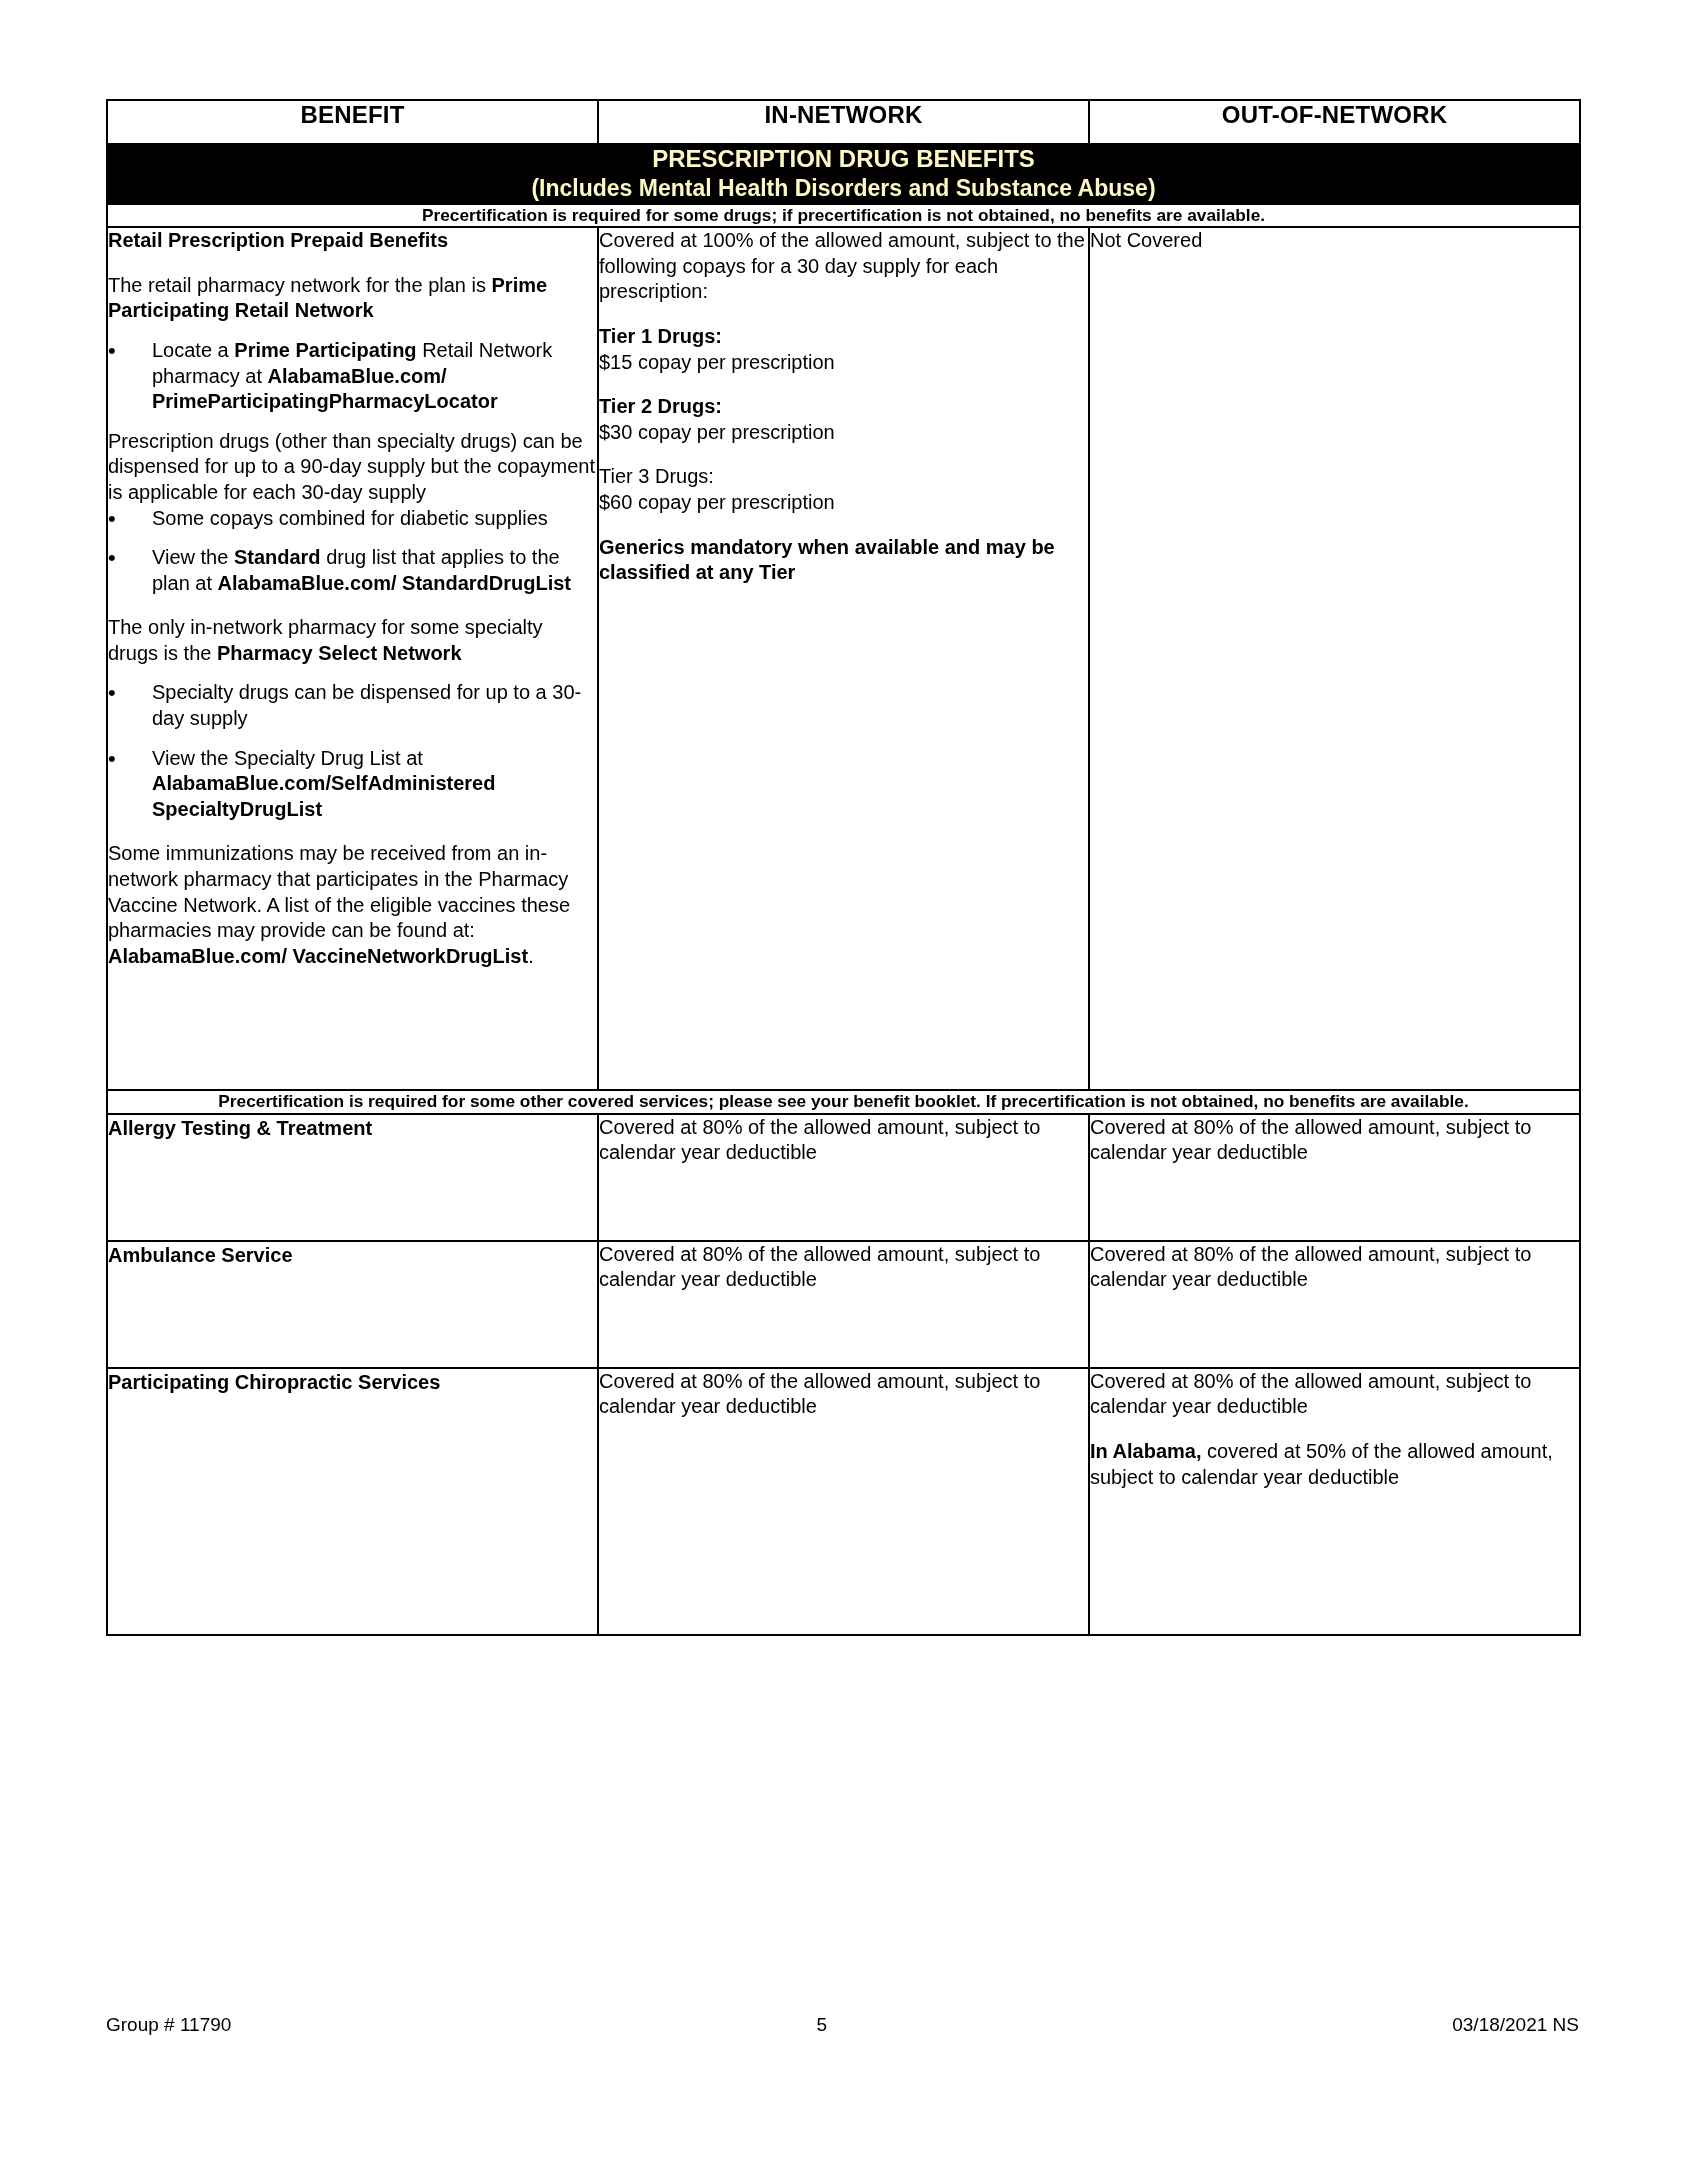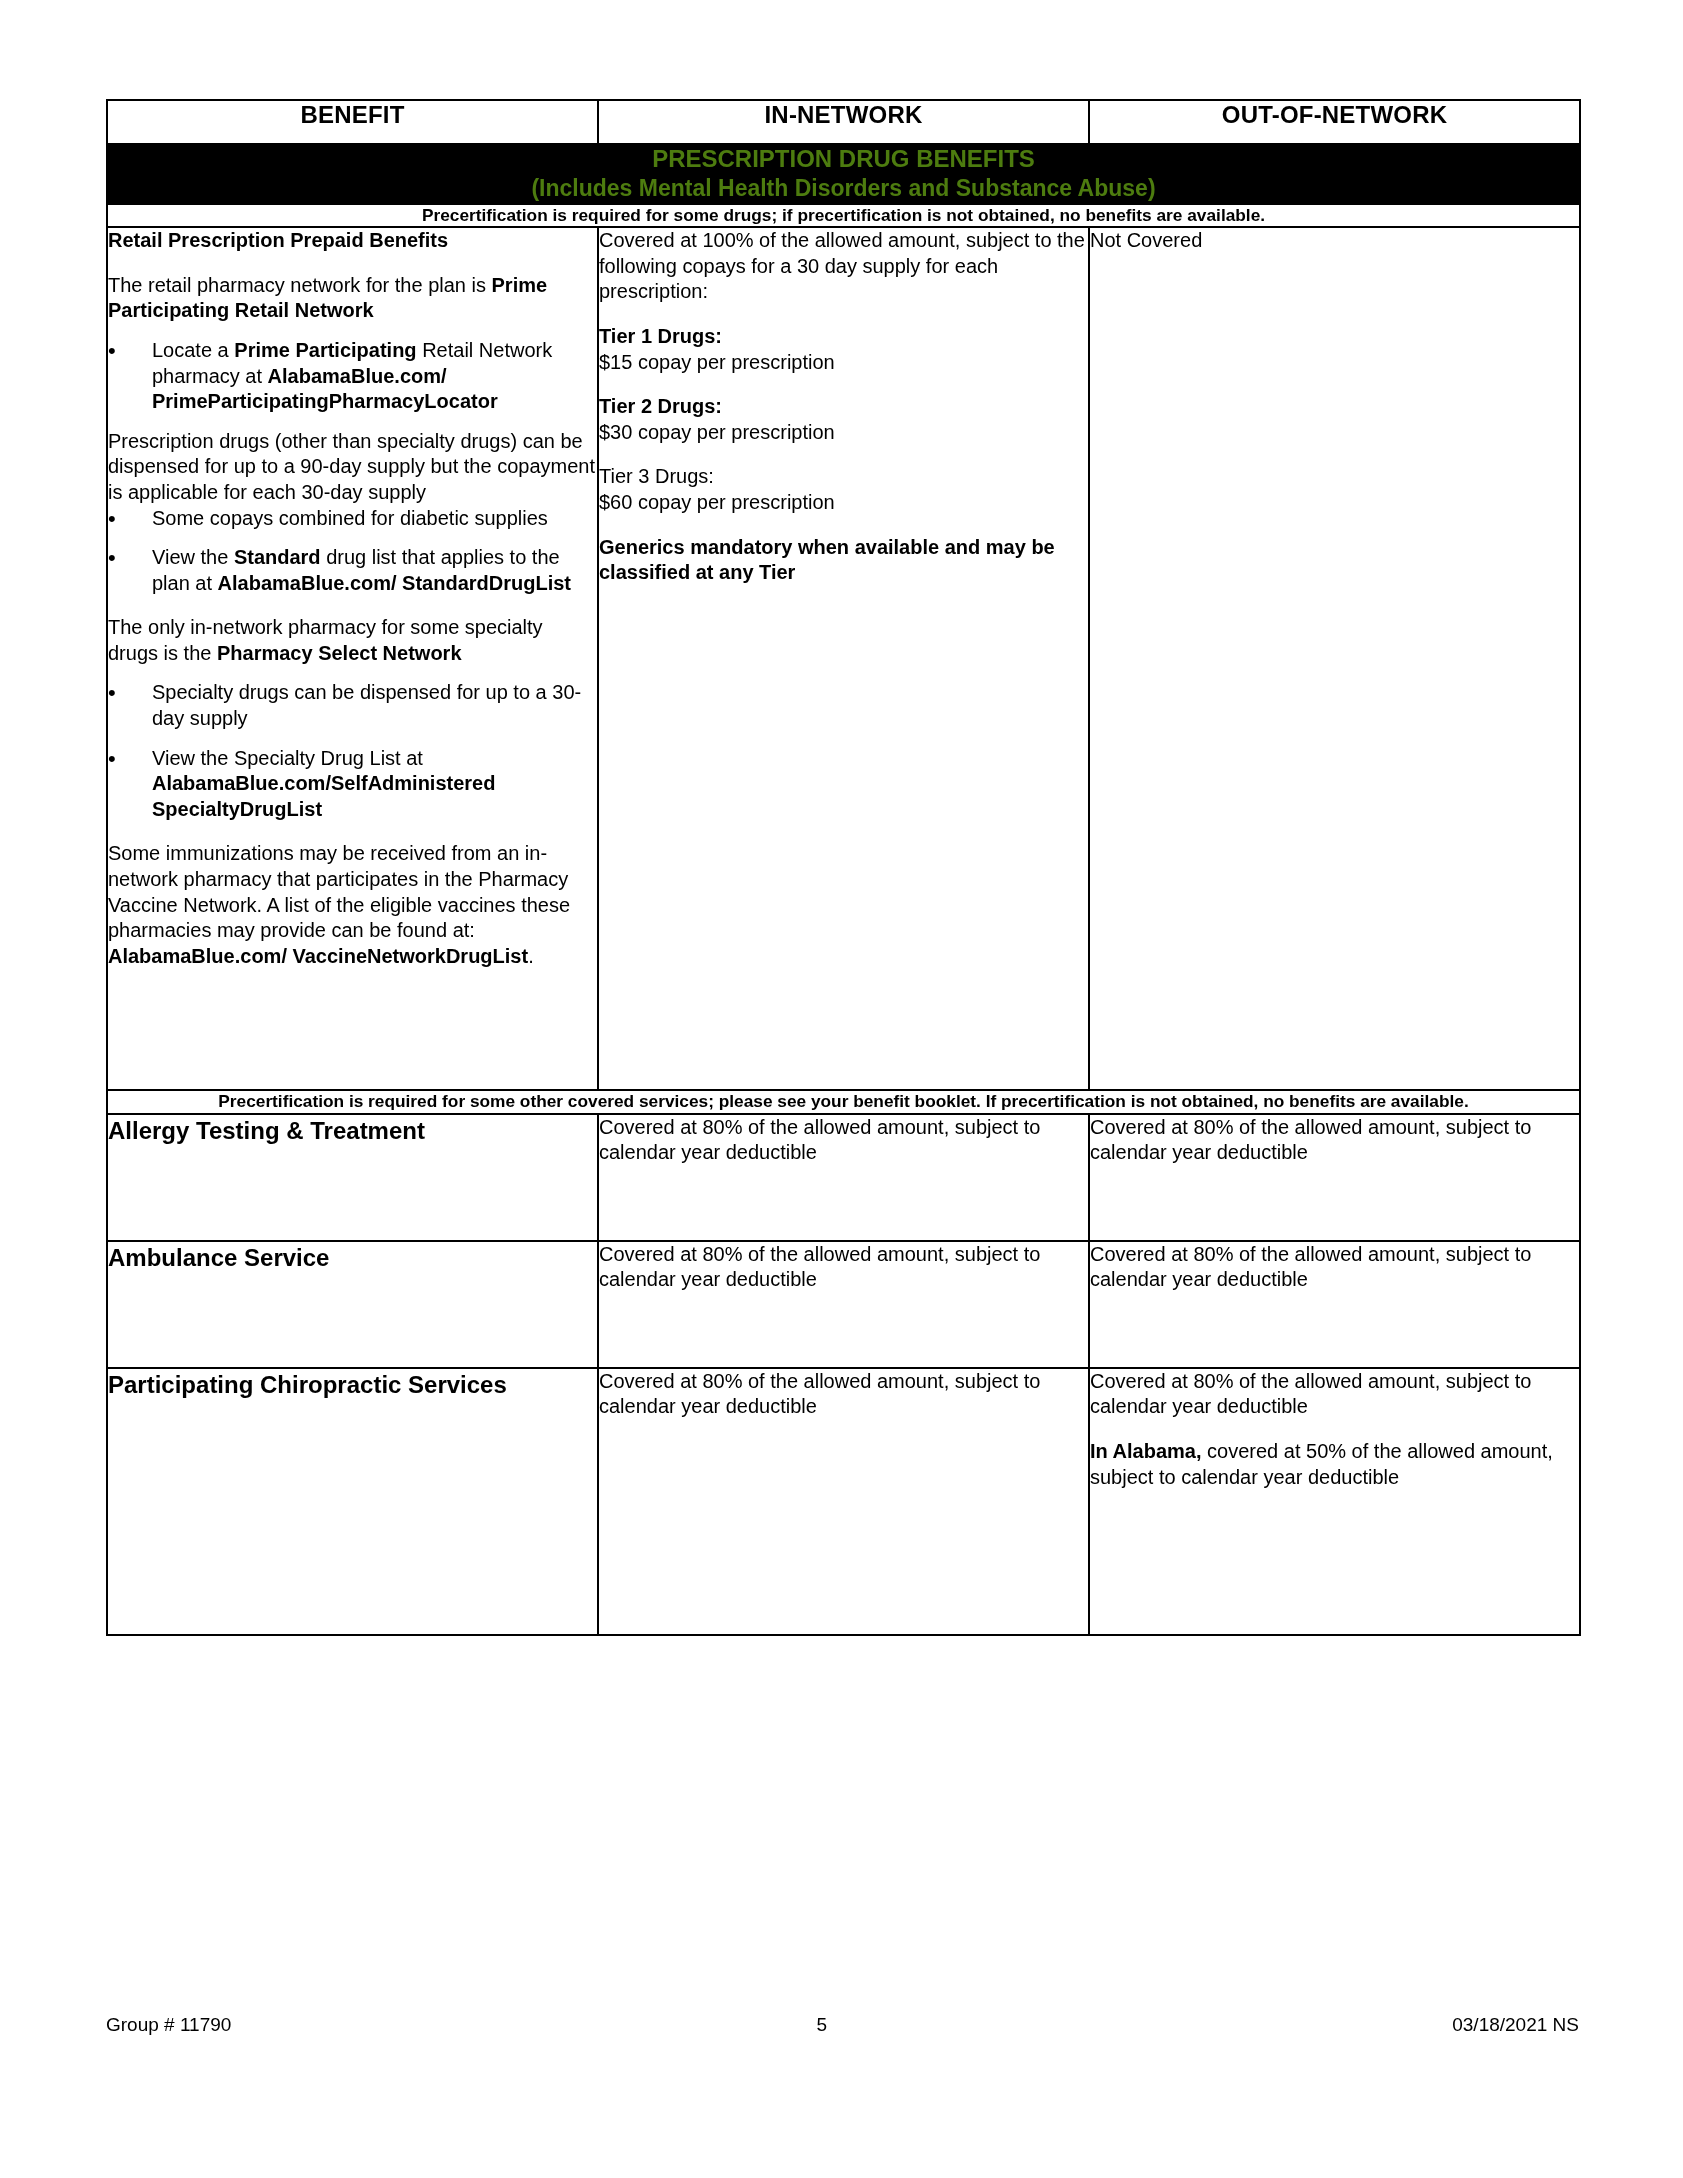--- a/index.html
+++ b/index.html
@@ -49,21 +49,21 @@
     font-weight: bold;
     font-size: 24px;
     letter-spacing: 0.2px;
     padding: 6px 4px 8px 4px;
     height: 44px;
   }
 
   
   .banner {
     background: #000;
-    color: #4d7c0f;
+    color: #fef9c3;
     text-align: center;
     font-weight: bold;
     padding: 8px 6px 10px 6px;
   }
   .banner .line1 {
     font-size: 24px;
     line-height: 1.2;
     display: block;
   }
   .banner .line2 {
@@ -108,21 +108,21 @@
     line-height: 1.05;
     padding-top: 1px;
   }
   .bullet-row .btext {
     padding-left: 30px;
     flex: 1;
   }
 
   .row-title {
     font-weight: bold;
-    font-size: 24px;
+    font-size: 20px;
     line-height: 1.3;
     padding: 10px 12px 12px 12px;
   }
 
   
   .tall-row td { height: 127px; }
   .chiro-row td { height: 267px; }
   .rx-row td { height: 863px; }
 
   

